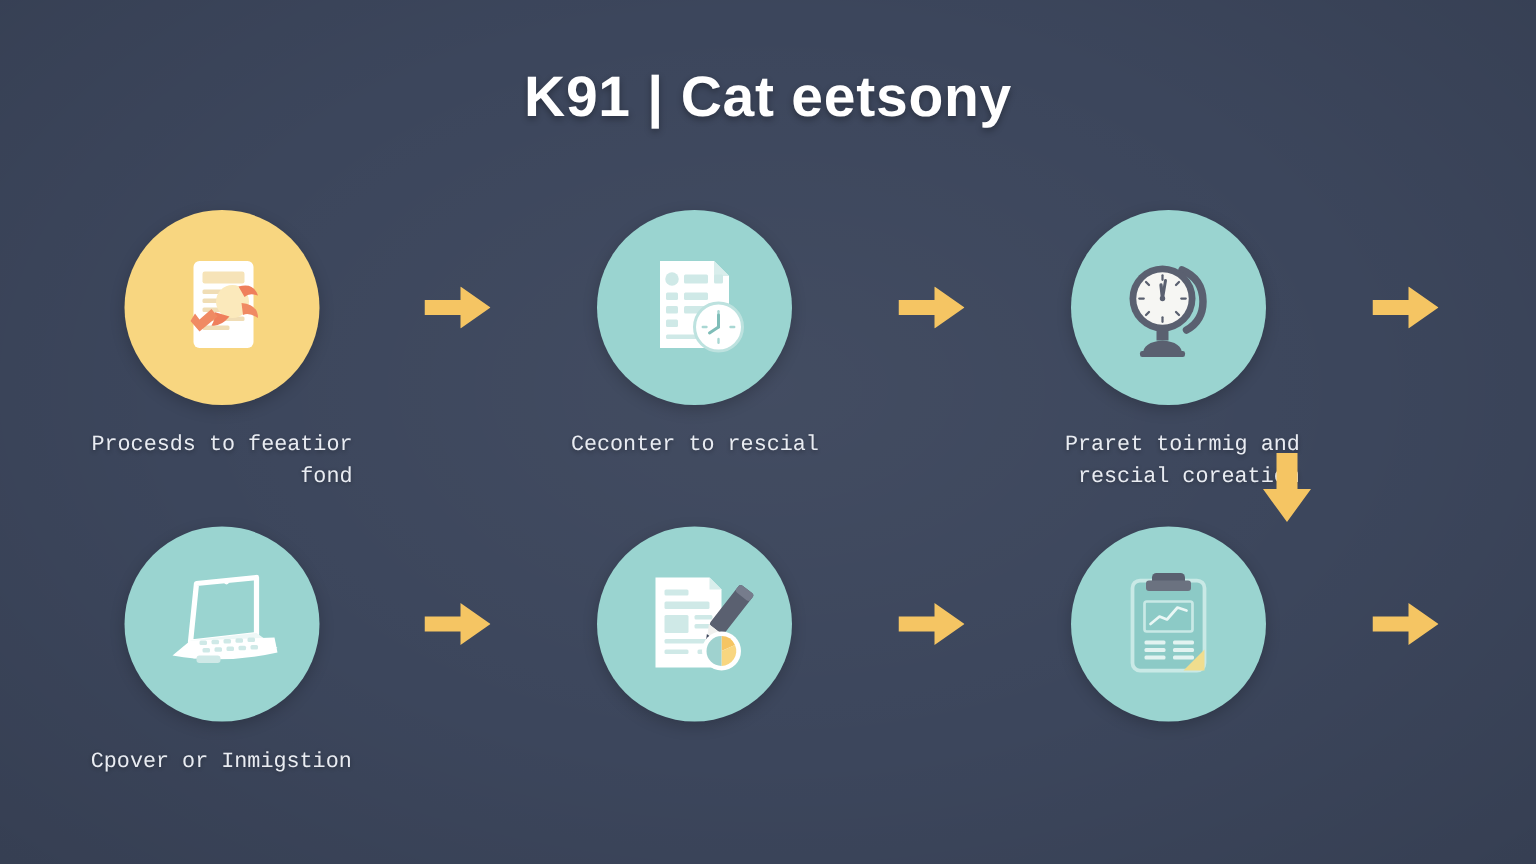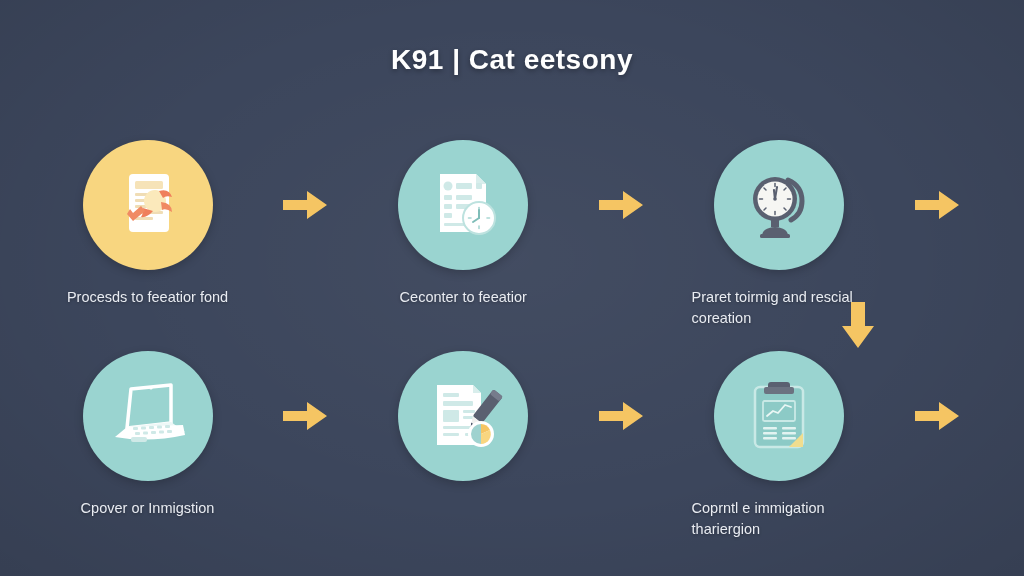--- a/index.html
+++ b/index.html
@@ -16,21 +16,21 @@
   .vignette {
     position: absolute; inset: 0;
     background: radial-gradient(ellipse at 50% 45%, rgba(255,255,255,0.035) 0%, rgba(0,0,0,0) 55%, rgba(0,0,0,0.10) 100%);
     pointer-events: none;
   }
   .page-title {
     position: absolute;
     top: 44px; left: 0; right: 0;
     text-align: center;
     color: #ffffff;
-    font-size: 28px;
+    font-size: 38px;
     font-weight: bold;
     letter-spacing: 0.5px;
     text-shadow: 0 2px 5px rgba(0,0,0,0.32);
   }
 
   .row {
     position: absolute;
     left: 60px;
     width: 904px;
     display: flex;
@@ -53,23 +53,24 @@
     align-items: center;
     justify-content: center;
     box-shadow: 0 3px 10px rgba(0,0,0,0.20);
   }
   .circle svg { display: block; }
   .caption {
     margin-top: 17px;
     color: #e9ecf2;
     font-size: 14.5px;
     line-height: 1.45;
-    text-align: left;
+    text-align: right;
     max-width: 175px;
     text-shadow: 0 1px 3px rgba(0,0,0,0.3);
+    font-family: Liberation Mono, monospace;
   }
 
   .arrow-h {
     width: 54px;
     height: 130px;
     display: flex;
     align-items: center;
     justify-content: center;
     flex: 0 0 auto;
   }
@@ -136,21 +137,21 @@
         <g stroke="#a9d7d3" stroke-width="1.6" stroke-linecap="round">
           <line x1="55" y1="41.5" x2="55" y2="44"></line>
           <line x1="55" y1="60" x2="55" y2="62.5"></line>
           <line x1="44.5" y1="52" x2="47" y2="52"></line>
           <line x1="63" y1="52" x2="65.5" y2="52"></line>
         </g>
         <line x1="55" y1="52" x2="55" y2="44" stroke="#7fbdb8" stroke-width="2" stroke-linecap="round"></line>
         <line x1="55" y1="52" x2="49" y2="56" stroke="#7fbdb8" stroke-width="2" stroke-linecap="round"></line>
       </svg>
     </div>
-    <div class="caption">Ceconter to feeatior</div>
+    <div class="caption">Ceconter to rescial</div>
   </div>
 
   <div class="arrow-h">
     <svg width="44" height="28" viewBox="0 0 44 28">
       <path d="M0 9 h24 v-9 l20 14 l-20 14 v-9 h-24 z" fill="#f5c563"></path>
     </svg>
   </div>
 
   <div class="step">
     <div class="circle" style="background:#9ad4d0">
@@ -272,21 +273,20 @@
           <rect x="22" y="50" width="14" height="2.6" rx="1"></rect>
           <rect x="22" y="55" width="14" height="2.6" rx="1"></rect>
           <rect x="22" y="60" width="14" height="2.6" rx="1"></rect>
           <rect x="41" y="50" width="14" height="2.6" rx="1"></rect>
           <rect x="41" y="55" width="14" height="2.6" rx="1"></rect>
           <rect x="41" y="60" width="14" height="2.6" rx="1"></rect>
         </g>
         <path d="M62 56 v14 h-14 z" fill="#f0dd8e"></path>
       </svg>
     </div>
-    <div class="caption">Coprntl e immigation thariergion</div>
   </div>
 
   <div class="arrow-h">
     <svg width="44" height="28" viewBox="0 0 44 28">
       <path d="M0 9 h24 v-9 l20 14 l-20 14 v-9 h-24 z" fill="#f5c563"></path>
     </svg>
   </div>
 
 
 </div>

